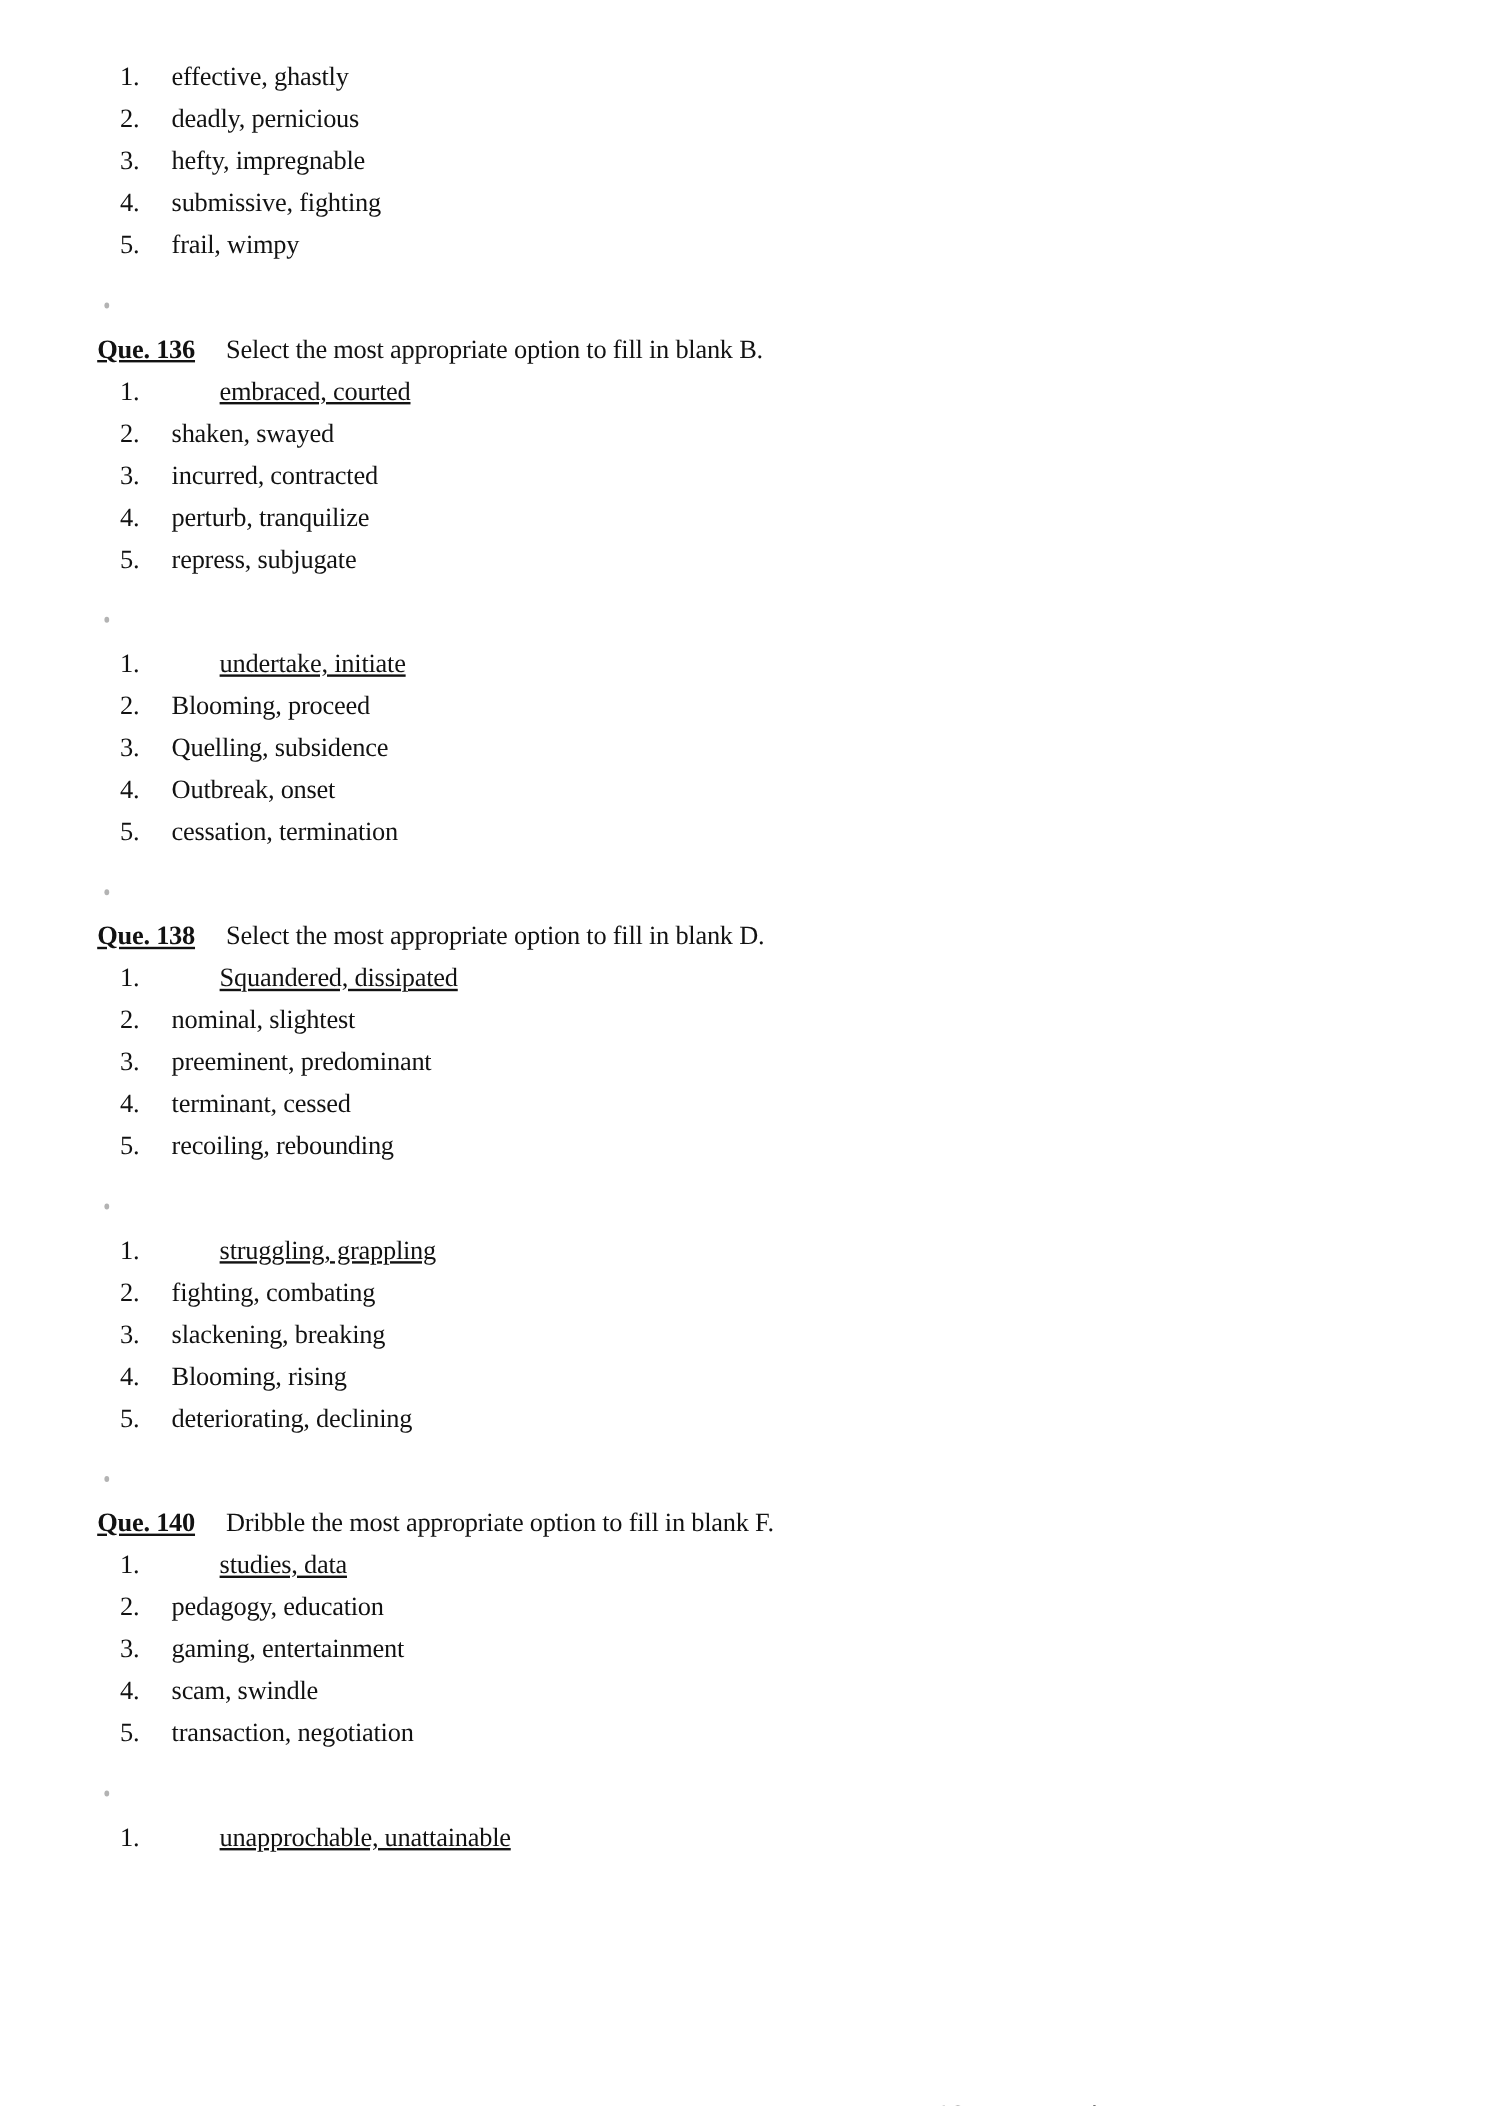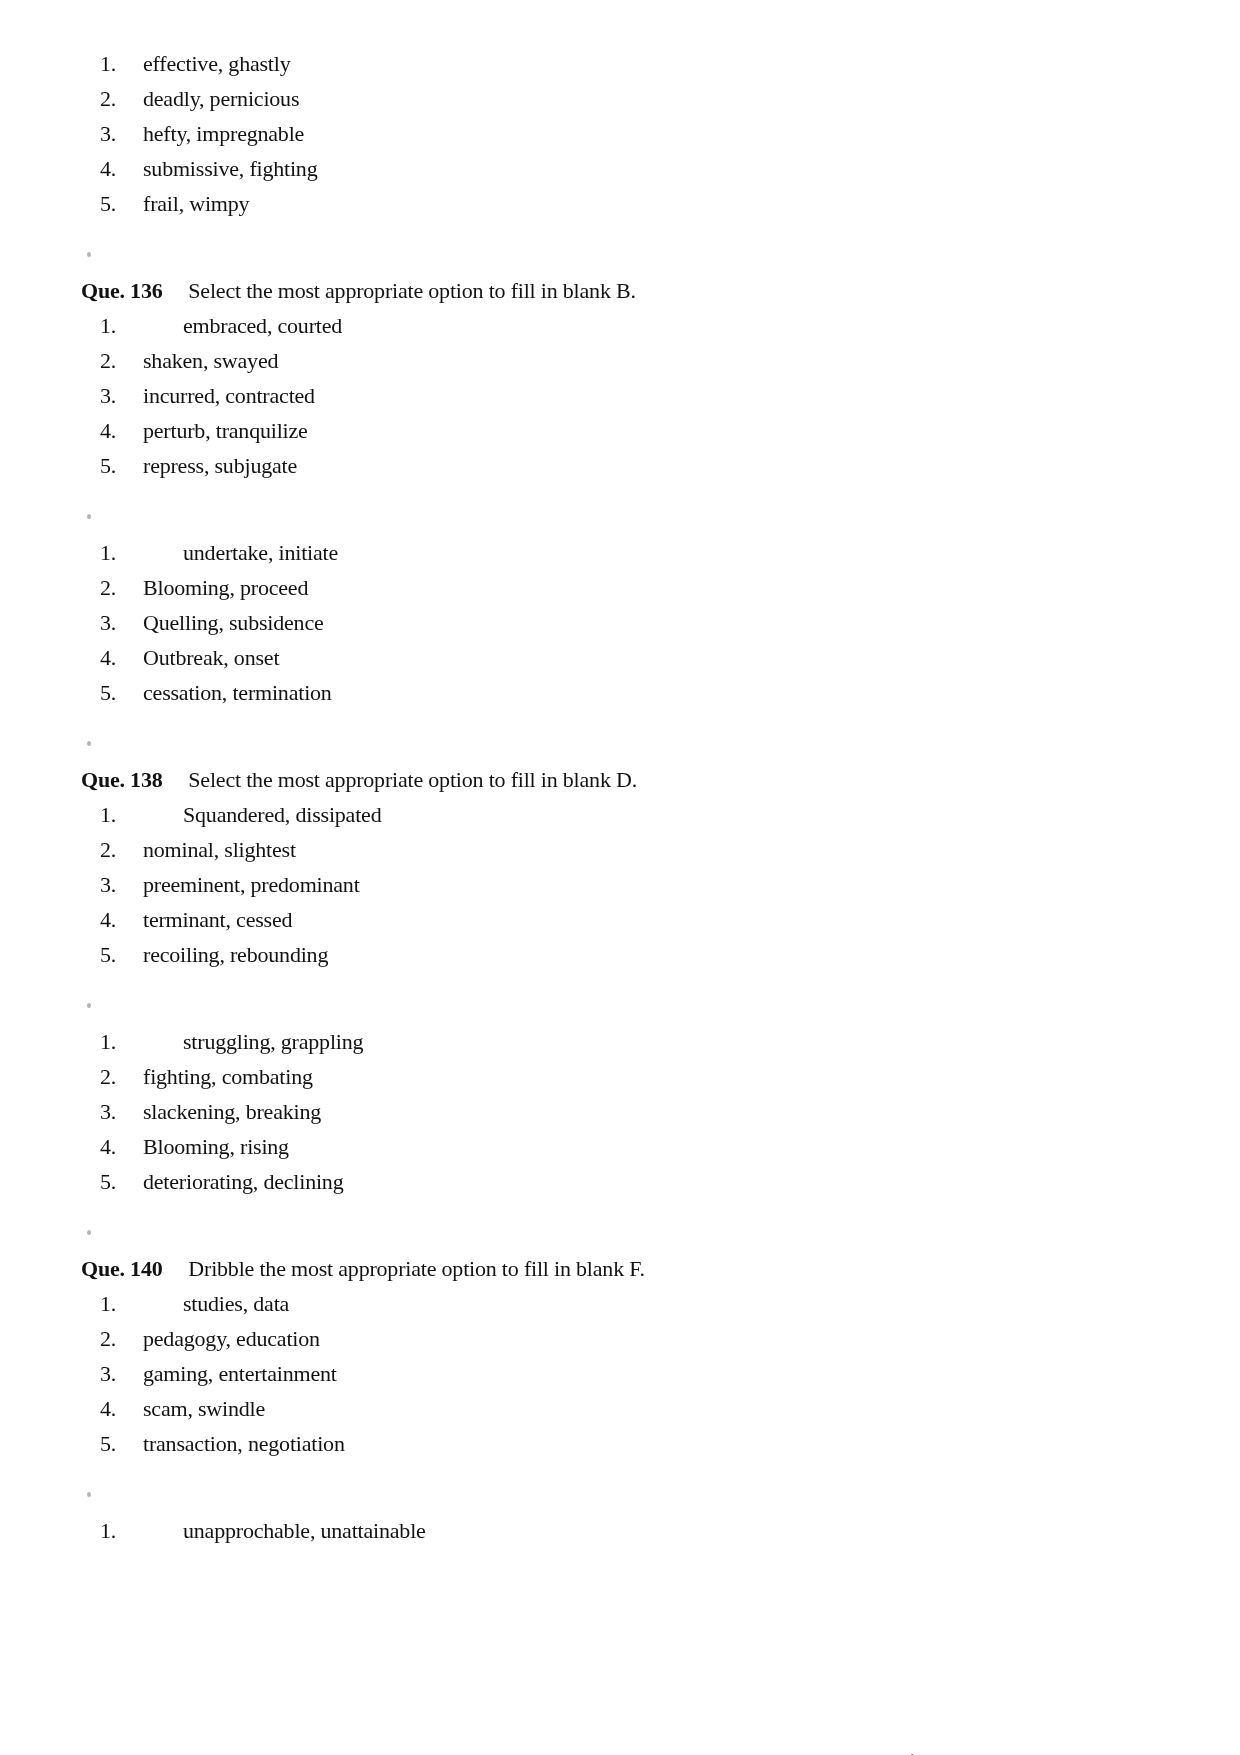--- a/index.html
+++ b/index.html
@@ -59,24 +59,26 @@
   .q-header {
     line-height: 35px;
     font-size: 22px;
     letter-spacing: -0.2px;
     white-space: nowrap;
   }
   .q-label {
     font-weight: bold;
     display: inline-block;
     min-width: 102px;
+    text-decoration: underline;
   }
   
   .question-block .option-row.first .opt-text {
     margin-left: 40px;
+    text-decoration: underline;
   }
   .footer-site {
     position: absolute;
     left: 780px;
     top: 1706px;
     font-family: "Liberation Sans", sans-serif;
     font-size: 22px;
     color: #737373;
     letter-spacing: -0.2px;
     margin-top: 44px;

